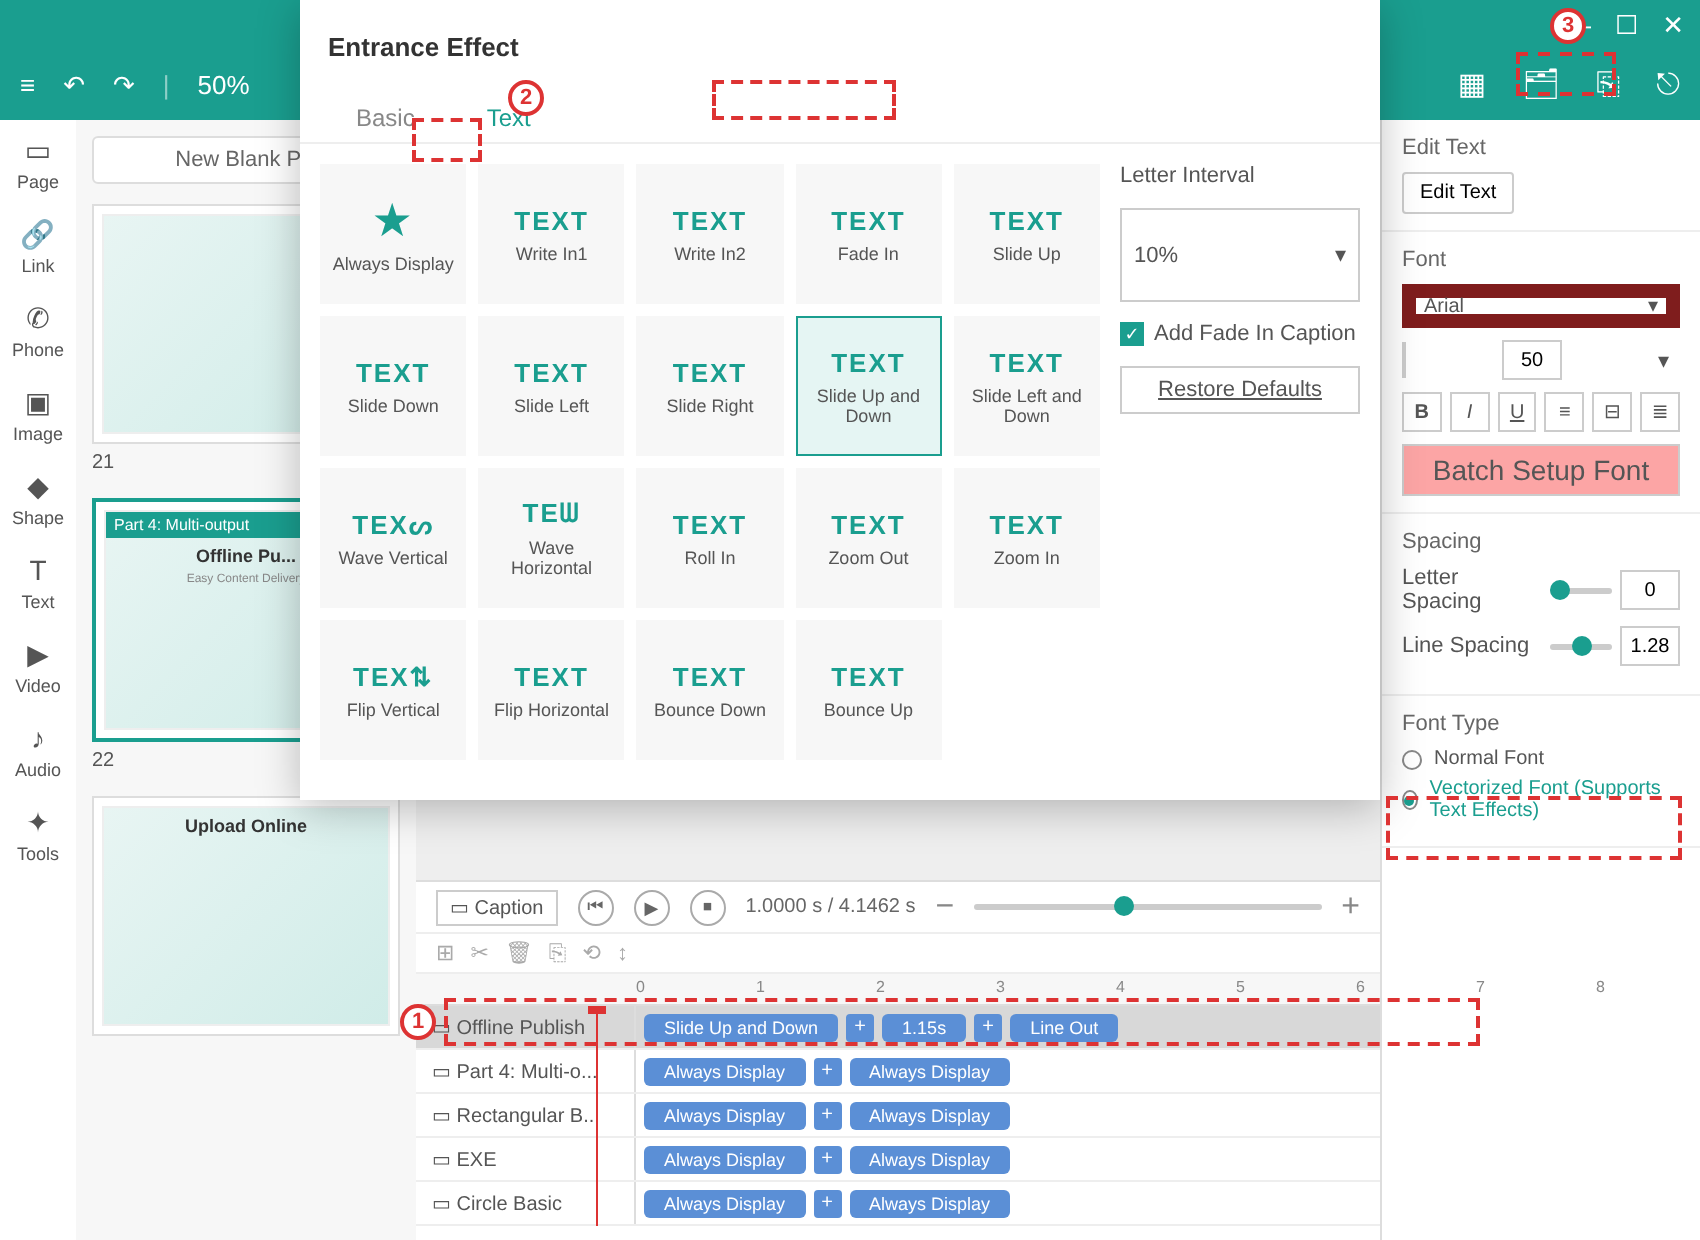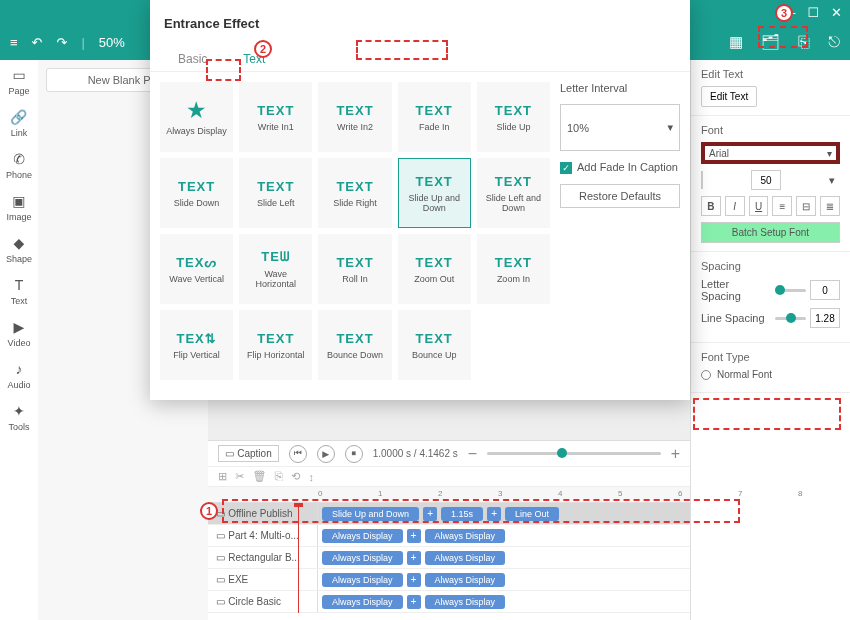--- a/index.html
+++ b/index.html
@@ -38,26 +38,26 @@
 .canvas { position: absolute; left: 208px; top: 60px; right: 160px; bottom: 180px; background: #eee; }
 
 
 .rightpanel { position: absolute; right: 0; top: 60px; width: 160px; bottom: 0; background: #fff; border-left: 1px solid #ddd; padding: 0; font-size: 11px; color: #555; }
 .rtabs { display: flex; height: 30px; border-bottom: 1px solid #ddd; }
 .rtab { flex: 1; display: flex; align-items: center; justify-content: center; font-size: 11px; color: #777; cursor: pointer; }
 .rtab.active { color: #1a9e8f; border-bottom: 2px solid #1a9e8f; }
 .rsect { padding: 8px 10px; border-bottom: 1px solid #eee; }
 .rsect .h { font-size: 11px; color: #666; margin-bottom: 6px; }
 .editbtn { border: 1px solid #ccc; background: #fff; padding: 4px 8px; font-size: 10px; border-radius: 2px; cursor: pointer; }
-.selectbox { width: 100%; border: 4px solid #7f1d1d; height: 22px; font-size: 10px; padding: 0 4px; display: flex; align-items: center; justify-content: space-between; text-align: right; }
+.selectbox { width: 100%; border: 7px solid #7f1d1d; height: 22px; font-size: 10px; padding: 0 4px; display: flex; align-items: center; justify-content: space-between; text-align: right; }
 .row { display: flex; align-items: center; gap: 4px; margin-bottom: 6px; }
 .colorswatch { width: 38px; height: 18px; background: #555; border: 1px solid #ccc; }
 .numbox { width: 30px; height: 20px; border: 1px solid #ccc; font-size: 10px; text-align: center; }
 .iconb { width: 20px; height: 20px; border: 1px solid #ccc; display: flex; align-items: center; justify-content: center; font-size: 10px; cursor: pointer; }
-.batchbtn { width: 100%; border: 1px solid #ccc; background: #86efac; font-size: 10px; padding: 4px; text-align: center; cursor: pointer; }
+.batchbtn { width: 100%; border: 1px solid #ccc; background: #fca5a5; font-size: 14px; padding: 4px; text-align: center; cursor: pointer; }
 .radio-row { display:flex; align-items:center; gap:6px; font-size:10px; margin-bottom:4px;}
 .radio-dot { width:10px;height:10px;border:1px solid #888;border-radius:50%;display:inline-flex;align-items:center;justify-content:center;}
 .radio-dot.on::after{content:"";width:5px;height:5px;background:#1a9e8f;border-radius:50%;}
 
 
 .timeline { position: absolute; left: 208px; right: 160px; bottom: 0; height: 180px; background: #fff; border-top: 1px solid #ddd; }
 .tl-top { height: 26px; display: flex; align-items: center; padding: 0 10px; gap: 10px; border-bottom: 1px solid #eee; }
 .tl-cap { font-size: 10px; color: #555; border: 1px solid #ccc; padding: 2px 6px; }
 .tl-play { display: flex; gap: 10px; margin: 0 auto; }
 .tl-play .pb { width: 18px; height: 18px; border: 1px solid #aaa; border-radius: 50%; display: flex; align-items: center; justify-content: center; font-size: 9px; color: #666; }
@@ -85,21 +85,21 @@
 .m-tab.active { color: #1a9e8f; }
 .m-body { flex: 1; display: flex; padding: 10px; gap: 10px; overflow: hidden; }
 .m-grid { flex: 1; display: grid; grid-template-columns: repeat(5, 1fr); grid-auto-rows: 70px; gap: 6px; overflow-y: auto; }
 .m-cell { background: #f7f7f7; display: flex; flex-direction: column; align-items: center; justify-content: center; font-size: 9px; color: #555; cursor: pointer; padding: 4px; text-align:center;}
 .m-cell.sel { border: 1px solid #1a9e8f; background: #e5f5f3; }
 .m-cell .glyph { color: #1a9e8f; font-size: 13px; font-weight: bold; margin-bottom: 4px; letter-spacing: 1px; }
 .m-cell .glyph.star { font-size: 20px; }
 .m-side { width: 120px; display: flex; flex-direction: column; gap: 10px; font-size: 11px; color: #555; }
 .m-side .selbox { border:1px solid #ccc; padding:16px 6px; display:flex; justify-content:space-between; align-items:center; font-size:11px;}
 .chk { width:12px;height:12px;background:#1a9e8f;color:#fff;display:inline-flex;align-items:center;justify-content:center;font-size:9px;margin-right:5px;}
-.restore { border:1px solid #ccc; background:#fff; padding:5px; text-align:center; font-size:11px; cursor:pointer;}
+.restore { border:1px solid #ccc; background:#fff; padding:5px; text-align:center; font-size:11px; cursor:pointer;text-decoration:underline;}
 
 
 .annot { position: absolute; border: 2px dashed #d33; z-index: 200; pointer-events: none; }
 .annot-num { position: absolute; width: 18px; height: 18px; border: 2px solid #d33; border-radius: 50%; color: #d33; font-size: 11px; font-weight: bold; display: flex; align-items: center; justify-content: center; background: #fff; z-index: 201; }
 
 .slider-track { flex:1; height:3px; background:#ccc; border-radius:2px; position:relative;}
 .slider-thumb { position:absolute; width:10px;height:10px;background:#1a9e8f;border-radius:50%; top:-4px;}
 </style>
 </head>
 <body>
@@ -160,20 +160,39 @@
       <div class="lbl">Audio</div>
     </div>
     <div class="item">
       <div class="icon">✦</div>
       <div class="lbl">Tools</div>
     </div>
   </div>
 
 <div class="pagespanel">
   <div class="newblank">New Blank P...</div>
+  <div id="thumbs">
+      <div class="thumb">
+        <div class="thumbimg"></div>
+      </div>
+      <div class="thumblbl">21</div>
+      <div class="thumb sel">
+        <div class="thumbimg">
+          <div class="hdr">Part 4: Multi-output</div>
+          <div class="ttl">Offline Pu...</div>
+          <div class="sub">Easy Content Delivery</div>
+        </div>
+      </div>
+      <div class="thumblbl">22</div>
+      <div class="thumb">
+        <div class="thumbimg">
+          <div class="ttl">Upload Online</div>
+        </div>
+      </div>
+    </div>
 </div>
 
 <div class="canvas"></div>
 
 <div class="rightpanel">
   <div class="rsect">
     <div class="h">Edit Text</div>
     <button class="editbtn">Edit Text</button>
   </div>
   <div class="rsect">
@@ -214,20 +233,24 @@
           <div class="slider-thumb" style="left:35%"></div>
         </div>
       <input class="numbox" value="1.28" style="">
     </div>
   </div>
   <div class="rsect">
     <div class="h">Font Type</div>
     <div class="radio-row">
         <span class="radio-dot"></span>
         <span>Normal Font</span>
+      </div>
+    <div class="radio-row" style="color:#1a9e8f">
+        <span class="radio-dot on"></span>
+        <span>Vectorized Font (Supports Text Effects)</span>
       </div>
   </div>
 </div>
 
 <div class="timeline">
   <div class="tl-top">
     <span class="tl-cap">▭ <span>Caption</span></span>
     <div class="tl-play">
       <div class="pb">⏮</div>
       <div class="pb">▶</div>

